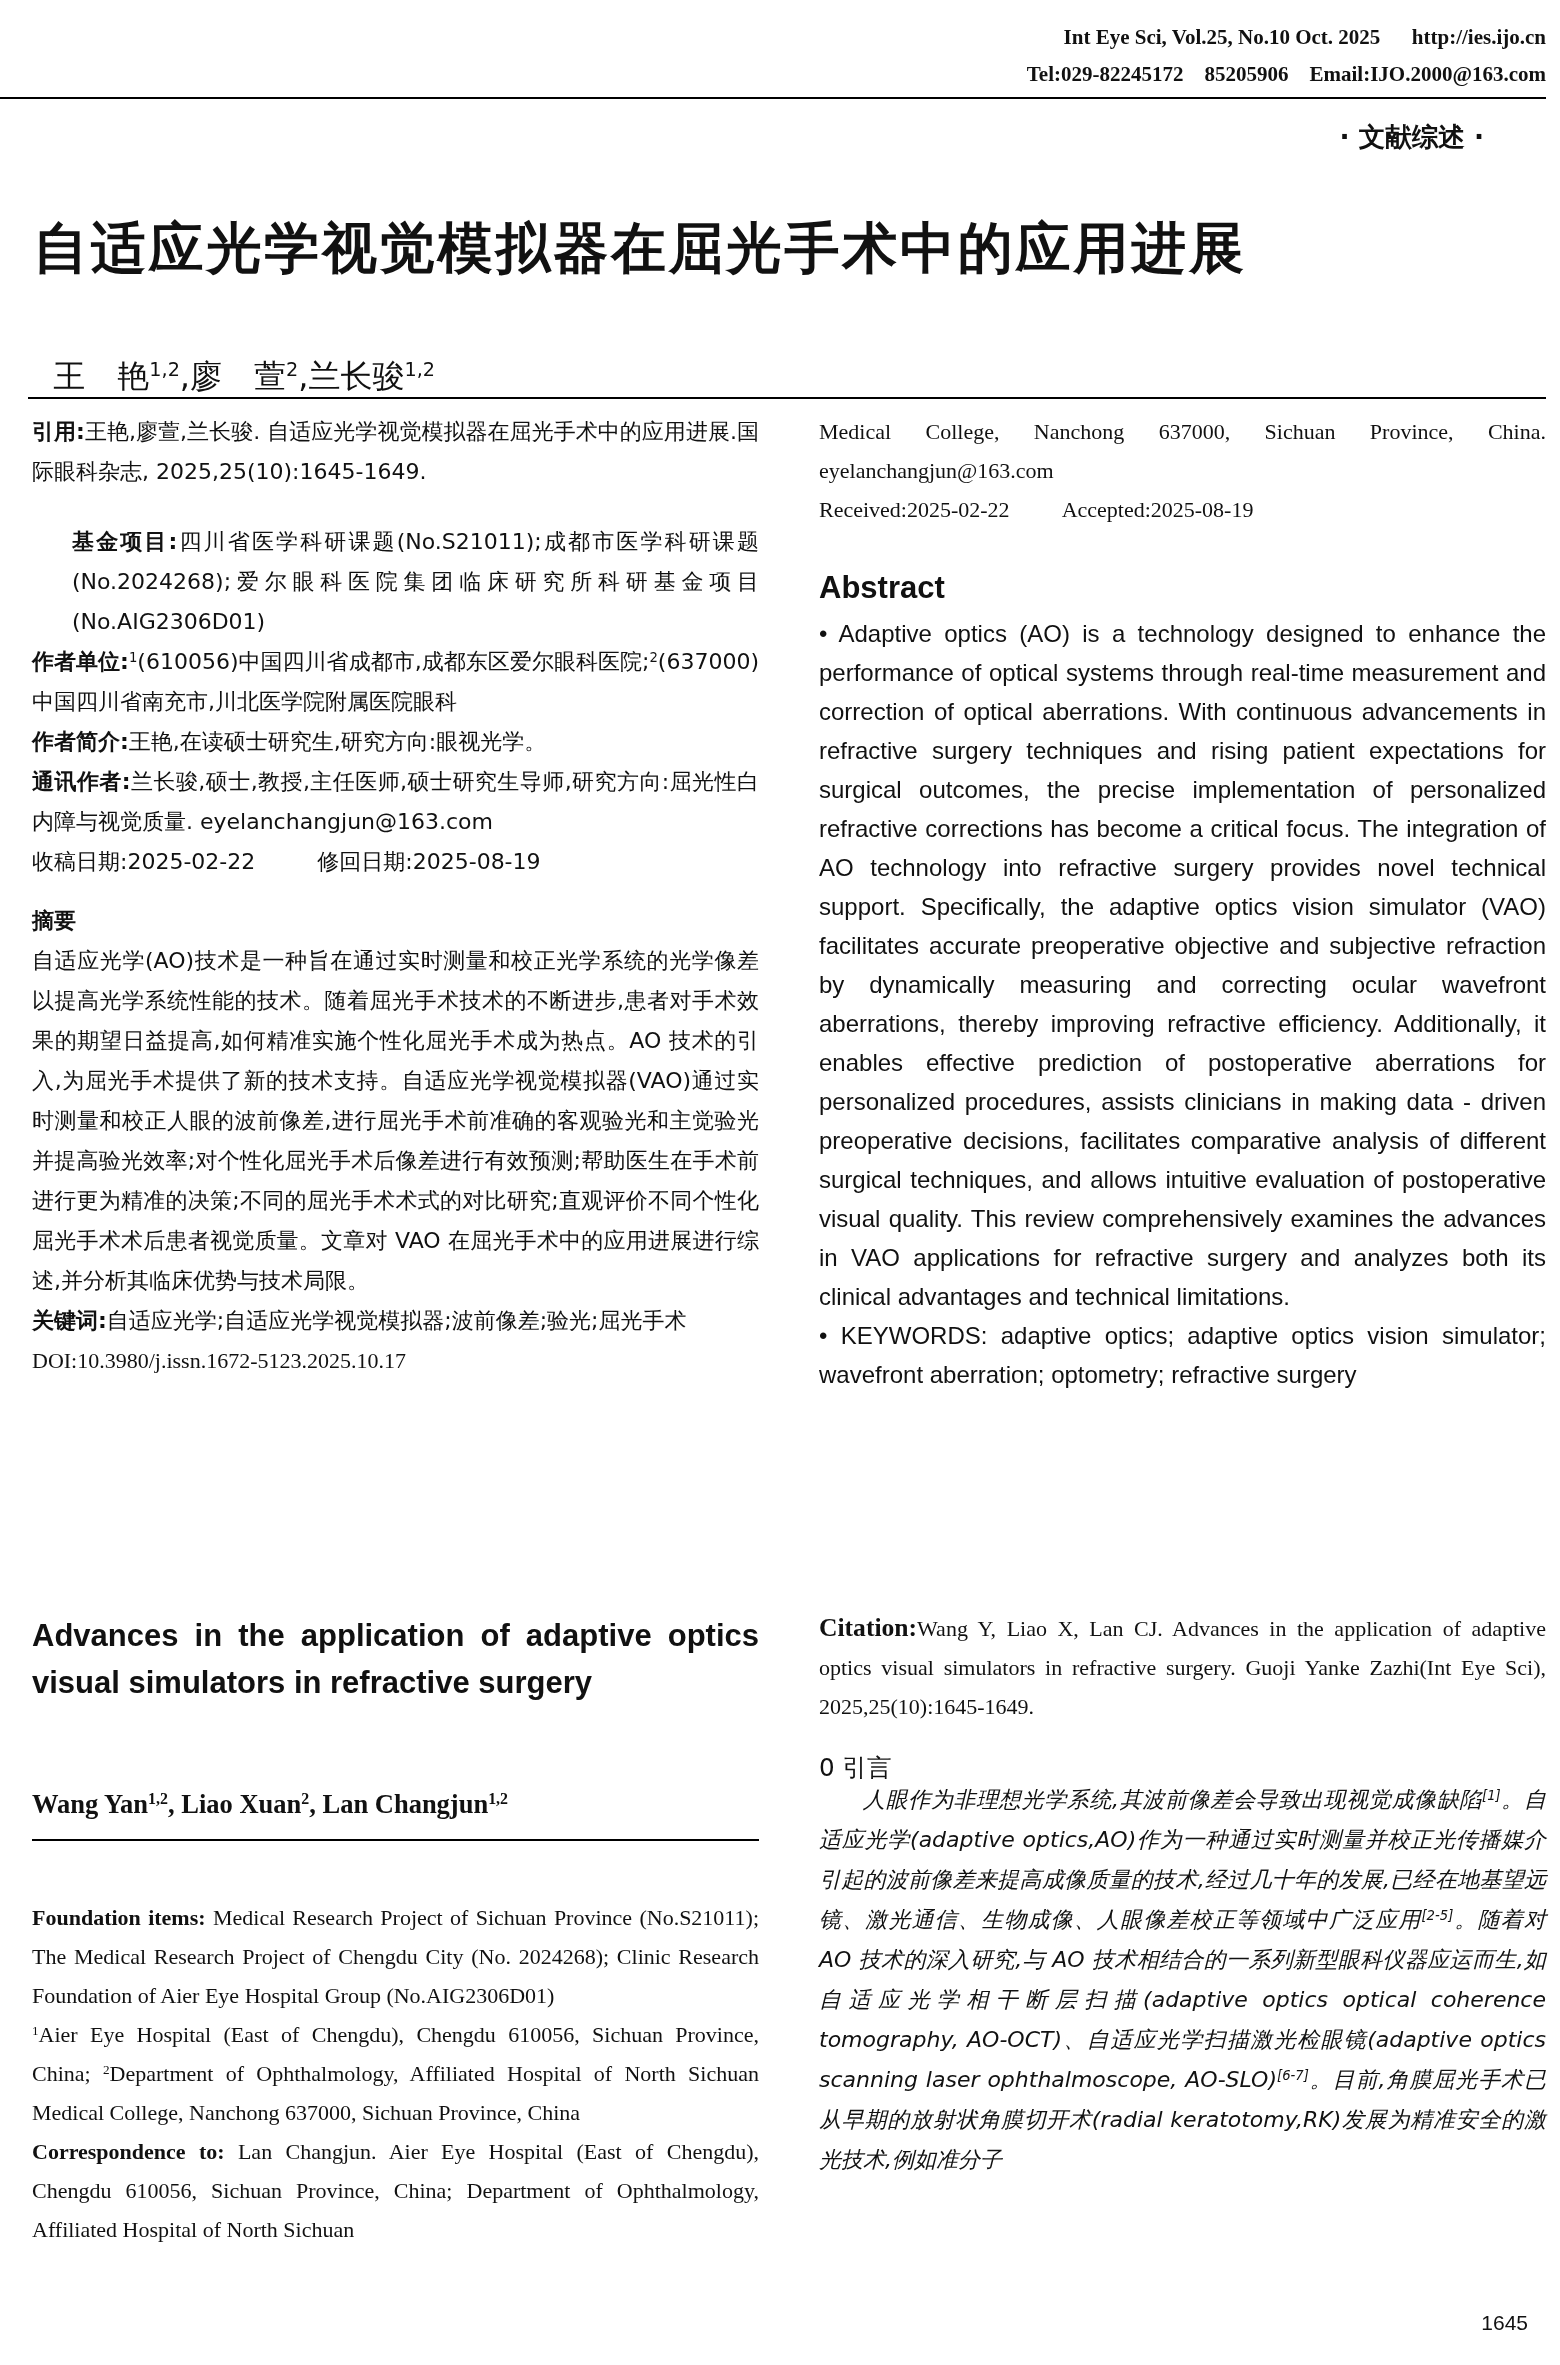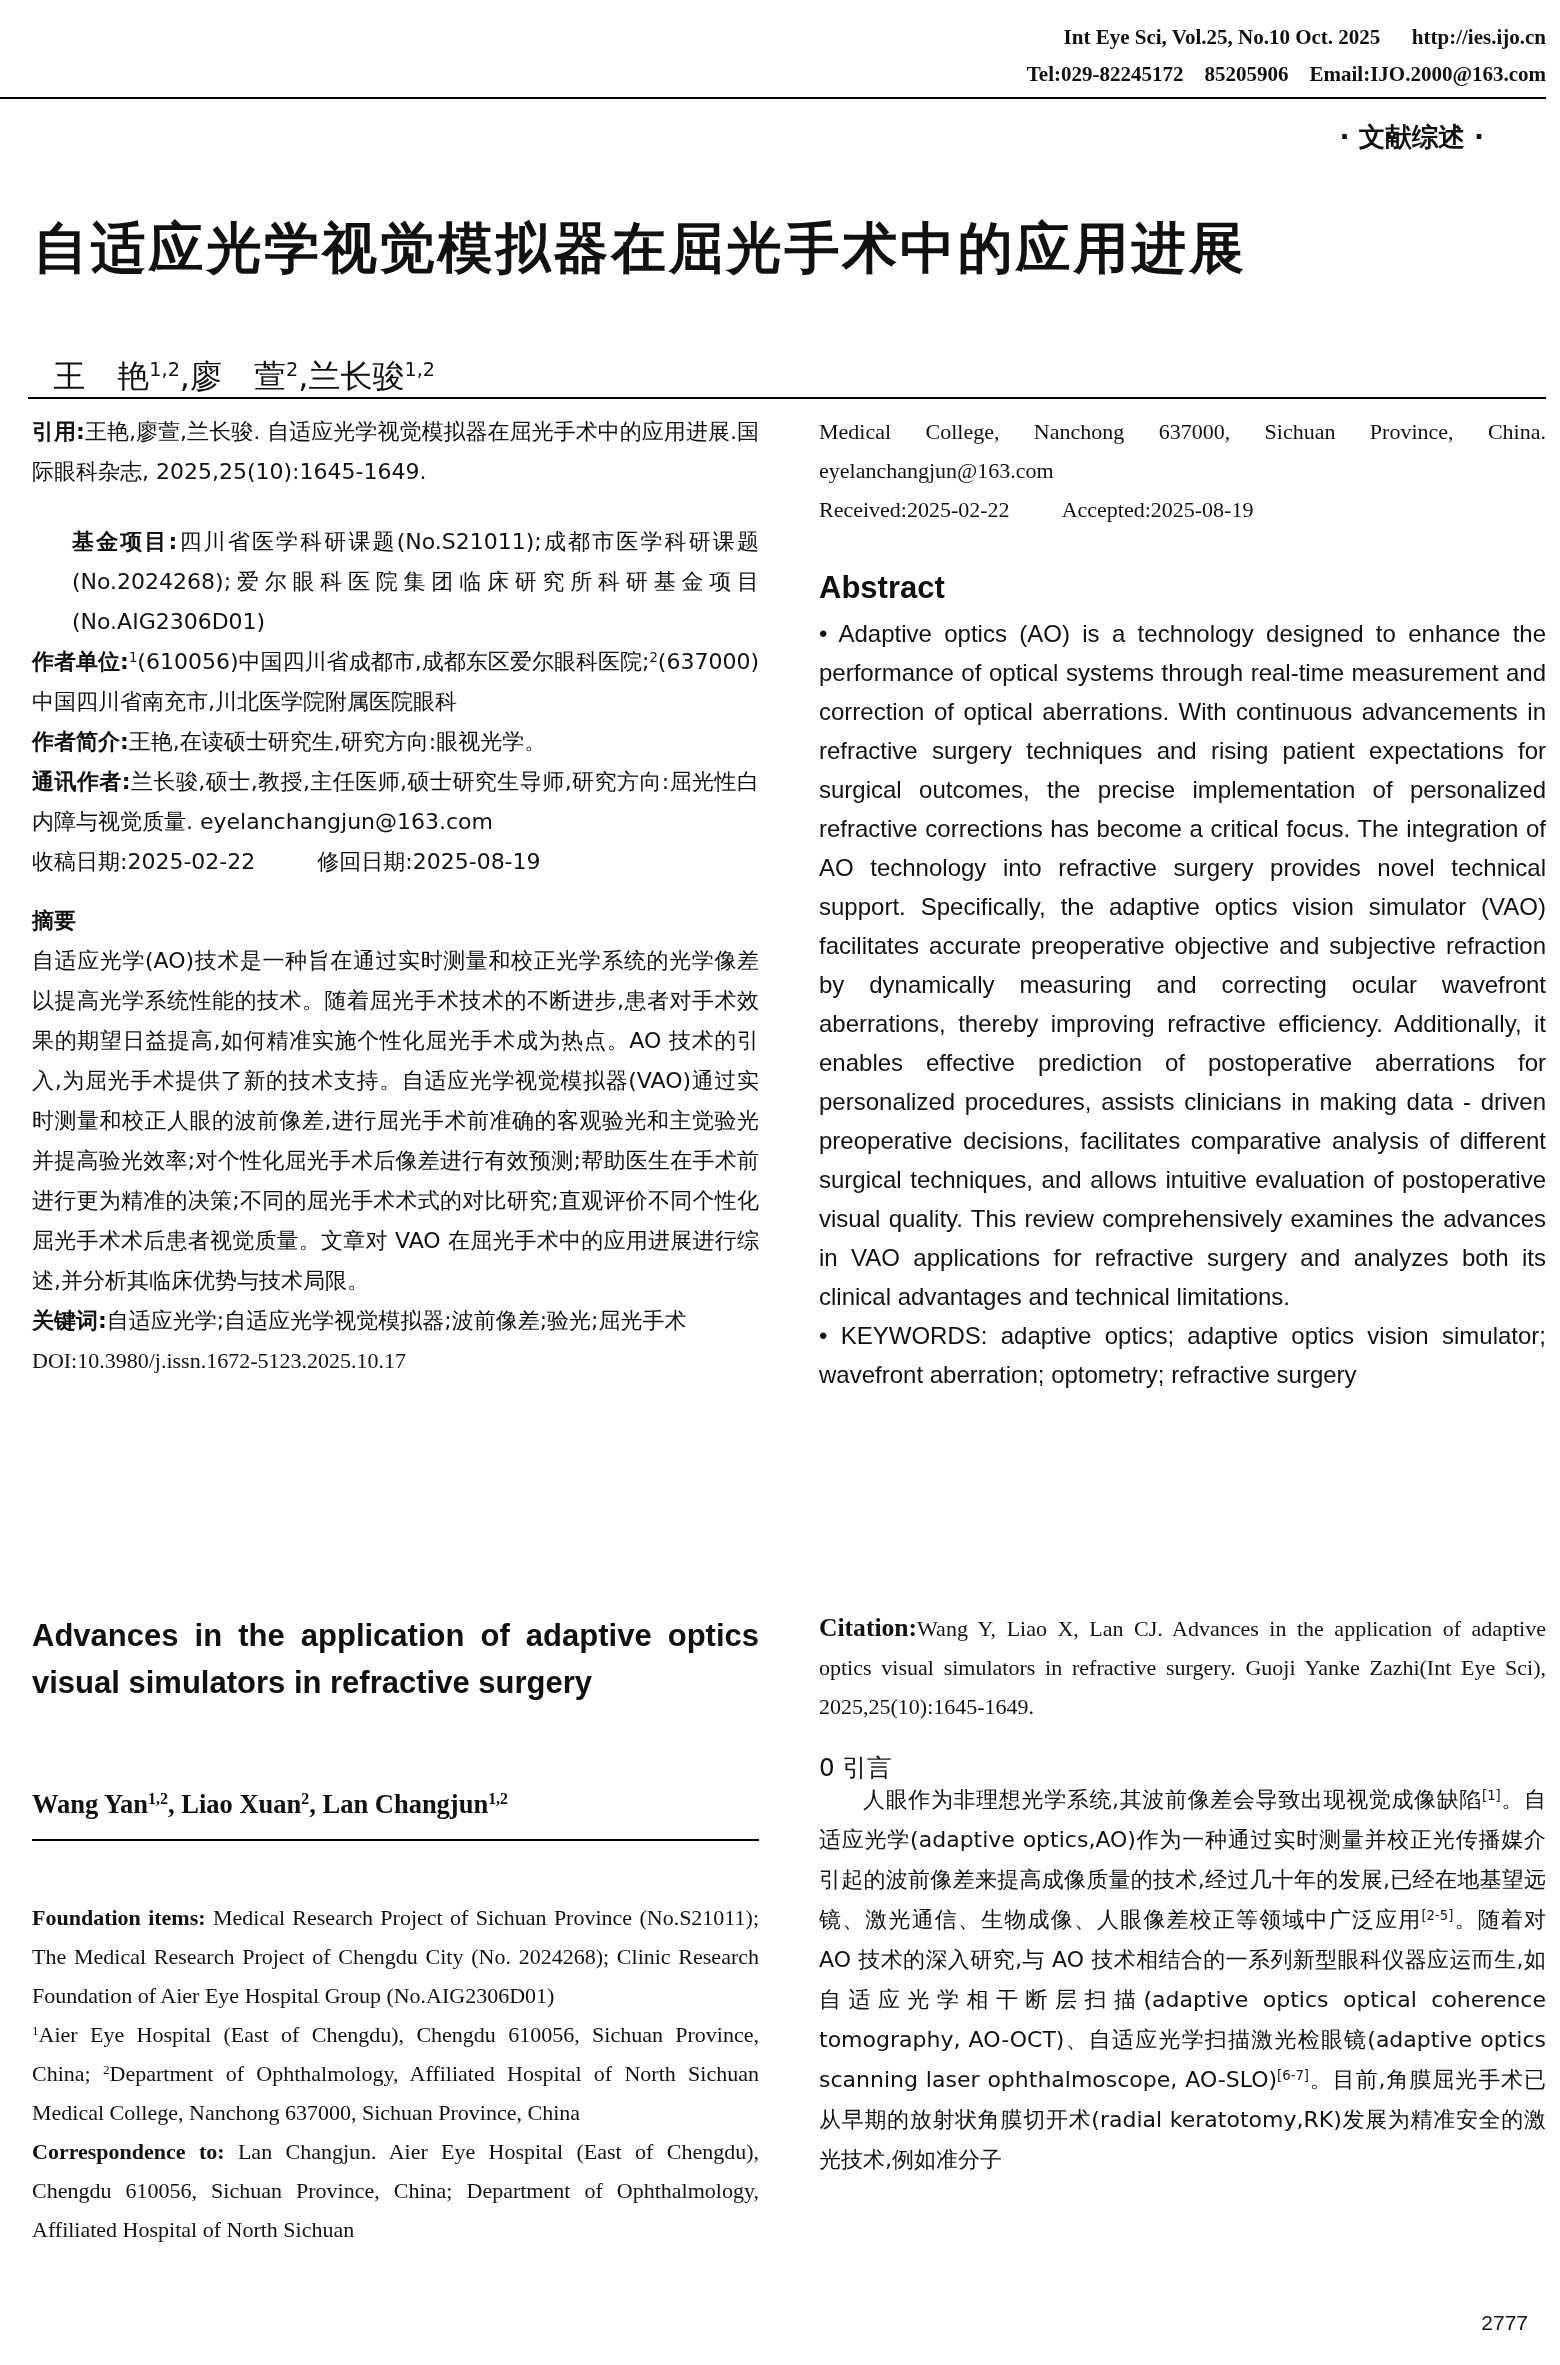--- a/index.html
+++ b/index.html
@@ -93,18 +93,18 @@
   <p class="en-abs"><span class="dot">•</span> <span>Adaptive optics (AO) is a technology designed to enhance the performance of optical systems through real-time measurement and correction of optical aberrations. With continuous advancements in refractive surgery techniques and rising patient expectations for surgical outcomes, the precise implementation of personalized refractive corrections has become a critical focus. The integration of AO technology into refractive surgery provides novel technical support. Specifically, the adaptive optics vision simulator (VAO) facilitates accurate preoperative objective and subjective refraction by dynamically measuring and correcting ocular wavefront aberrations, thereby improving refractive efficiency. Additionally, it enables effective prediction of postoperative aberrations for personalized procedures, assists clinicians in making data - driven preoperative decisions, facilitates comparative analysis of different surgical techniques, and allows intuitive evaluation of postoperative visual quality. This review comprehensively examines the advances in VAO applications for refractive surgery and analyzes both its clinical advantages and technical limitations.</span></p>
   <p class="en-abs"><span class="dot">•</span> <span>KEYWORDS:</span> <span>adaptive optics; adaptive optics vision simulator; wavefront aberration; optometry; refractive surgery</span></p>
 </div>
 
 <div class="abs col-r serif" style="top: 1608px;">
   <p class="en-meta"><b style="font-size:25.6px;">Citation:</b><span>Wang Y, Liao X, Lan CJ. Advances in the application of adaptive optics visual simulators in refractive surgery. Guoji Yanke Zazhi(Int Eye Sci), 2025,25(10):1645-1649.</span></p>
 </div>
 
 <div class="abs col-r cjk" style="top: 1751px;" id="intro-heading">0 引言</div>
 
-<div class="abs col-r cjk" style="top: 1780px;">
+<div class="abs col-r cjk" style="top: 1780px; font-style: italic;">
   <p class="cn-body lead"><span>人眼作为非理想光学系统,其波前像差会导致出现视觉成像缺陷</span><sup>[1]</sup><span>。自适应光学(adaptive optics,AO)作为一种通过实时测量并校正光传播媒介引起的波前像差来提高成像质量的技术,经过几十年的发展,已经在地基望远镜、激光通信、生物成像、人眼像差校正等领域中广泛应用</span><sup>[2-5]</sup><span>。随着对 AO 技术的深入研究,与 AO 技术相结合的一系列新型眼科仪器应运而生,如自适应光学相干断层扫描(adaptive optics optical coherence tomography, AO-OCT)、自适应光学扫描激光检眼镜(adaptive optics scanning laser ophthalmoscope, AO-SLO)</span><sup>[6-7]</sup><span>。目前,角膜屈光手术已从早期的放射状角膜切开术(radial keratotomy,RK)发展为精准安全的激光技术,例如准分子</span></p>
 </div>
 
-<div class="abs sans" id="page-number">2777</div>
+<div class="abs sans" id="page-number">1645</div>
 
 
 </body></html>

